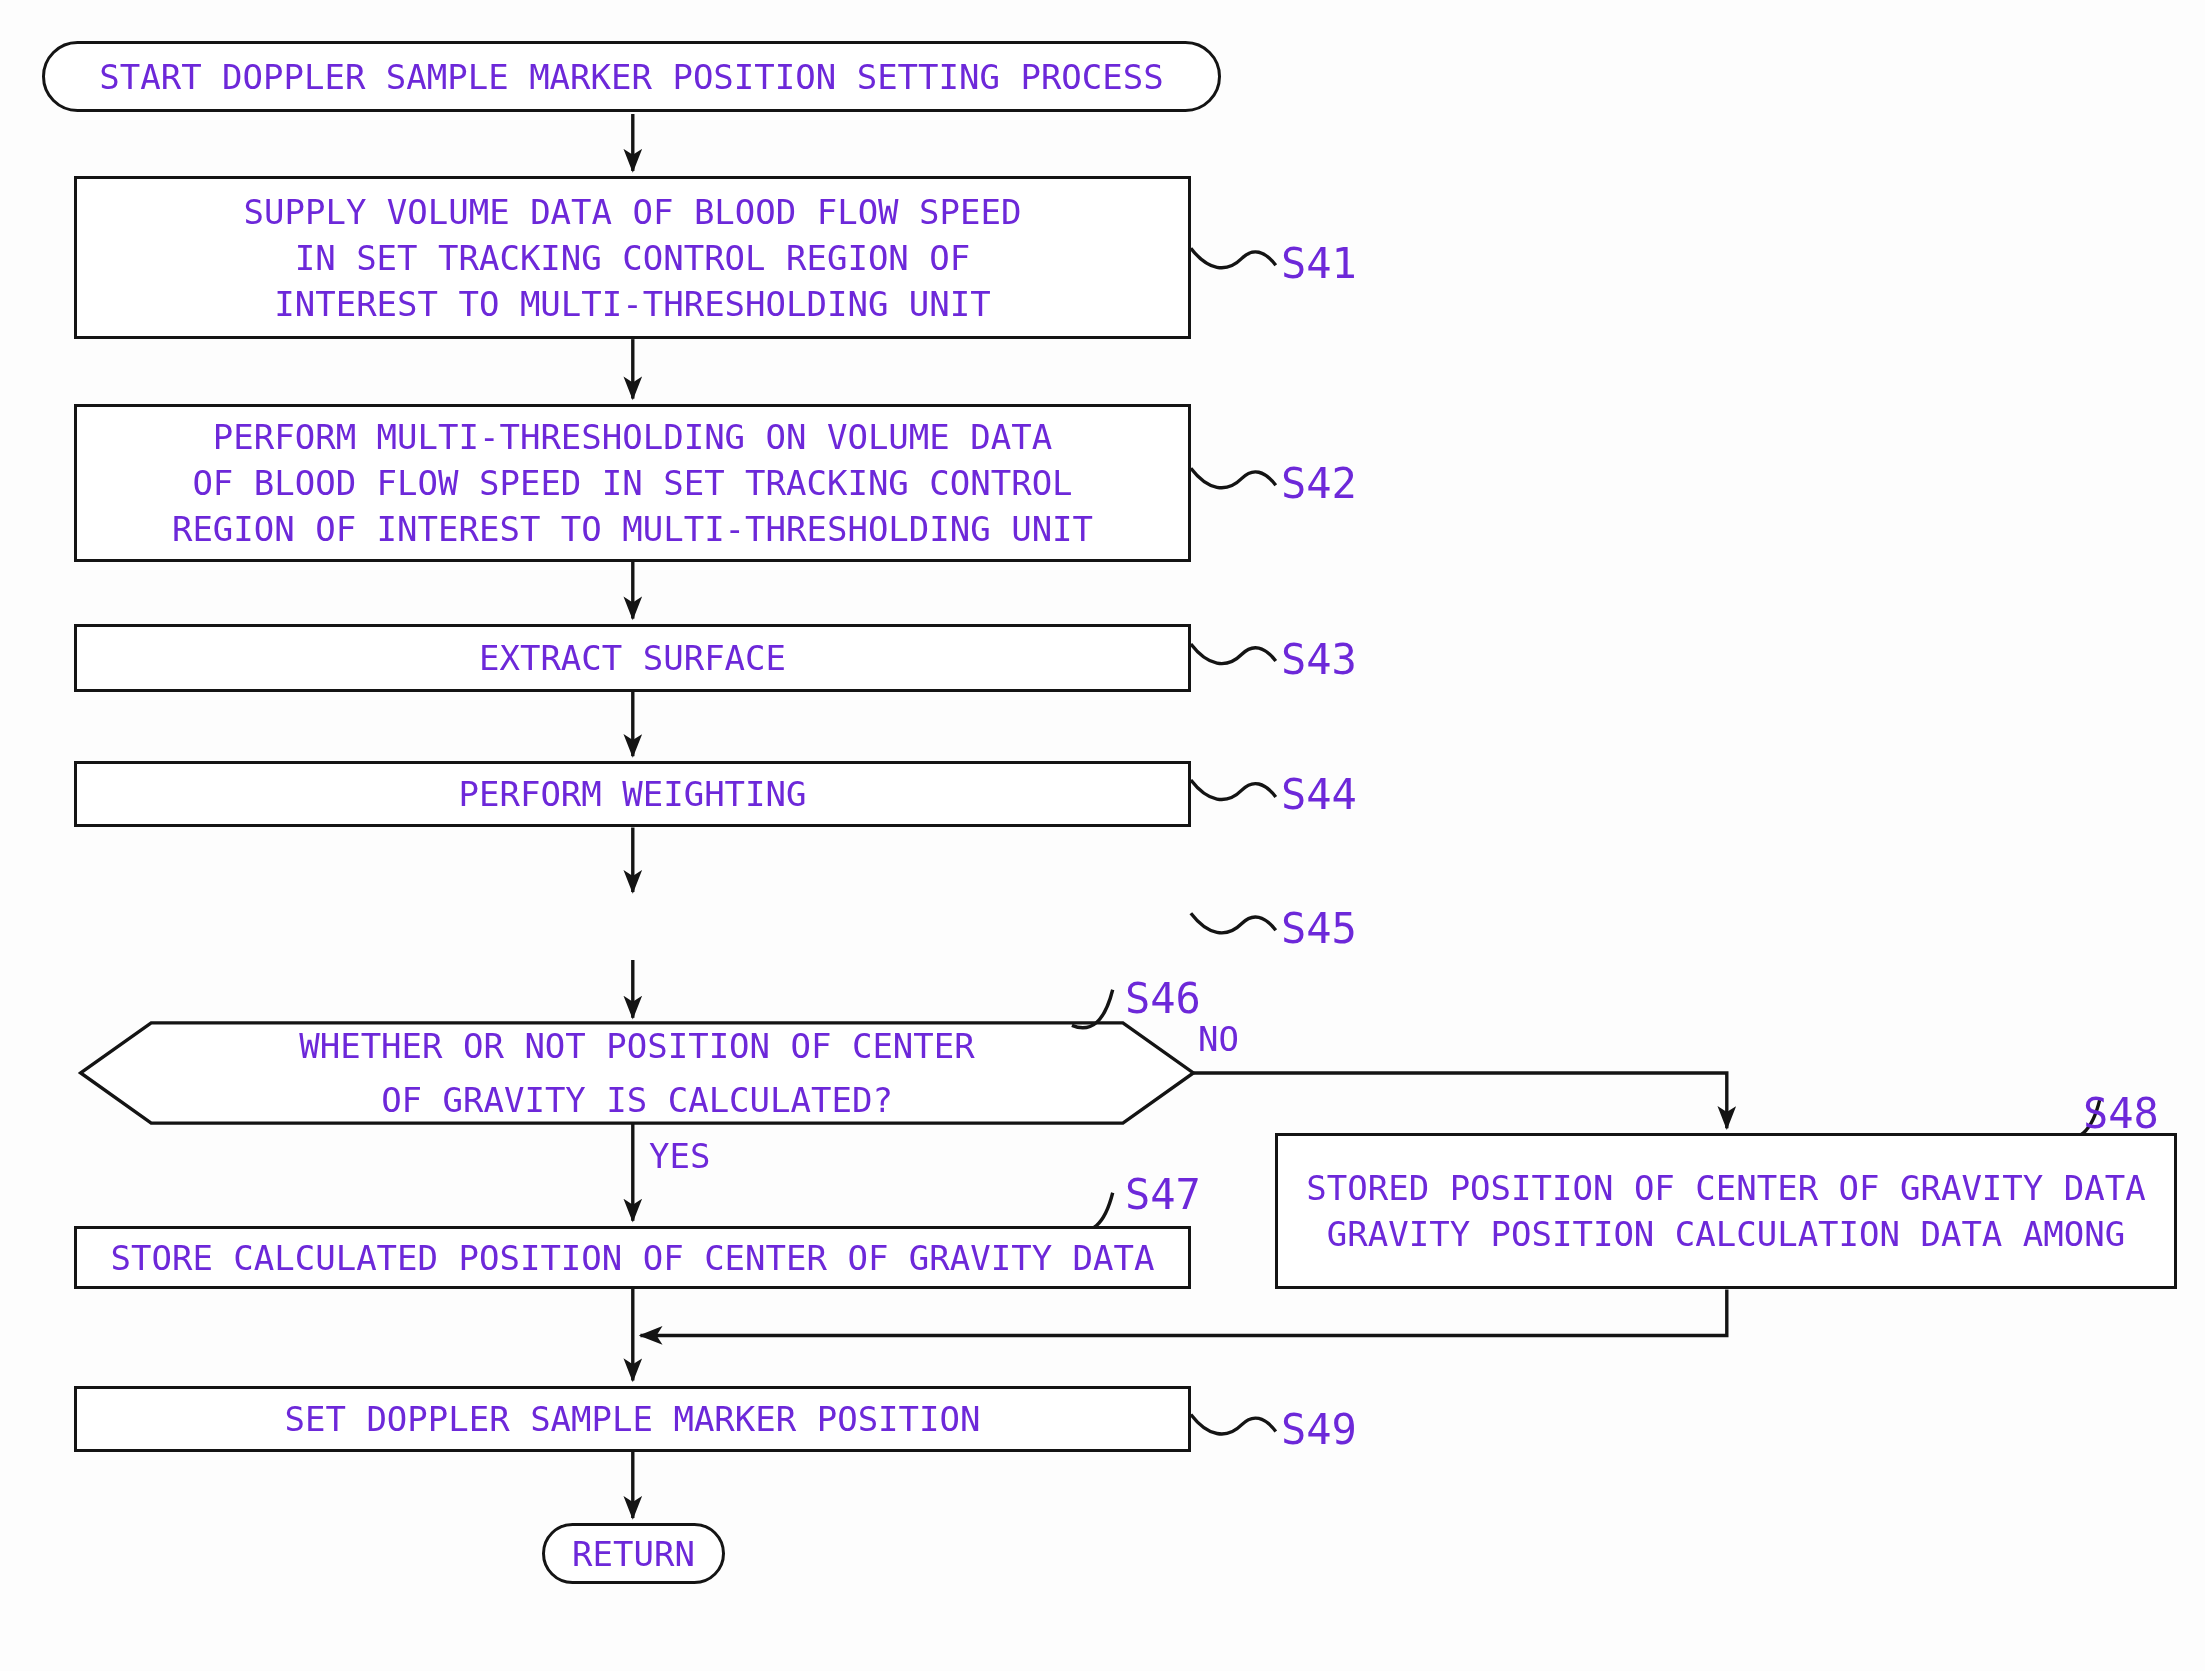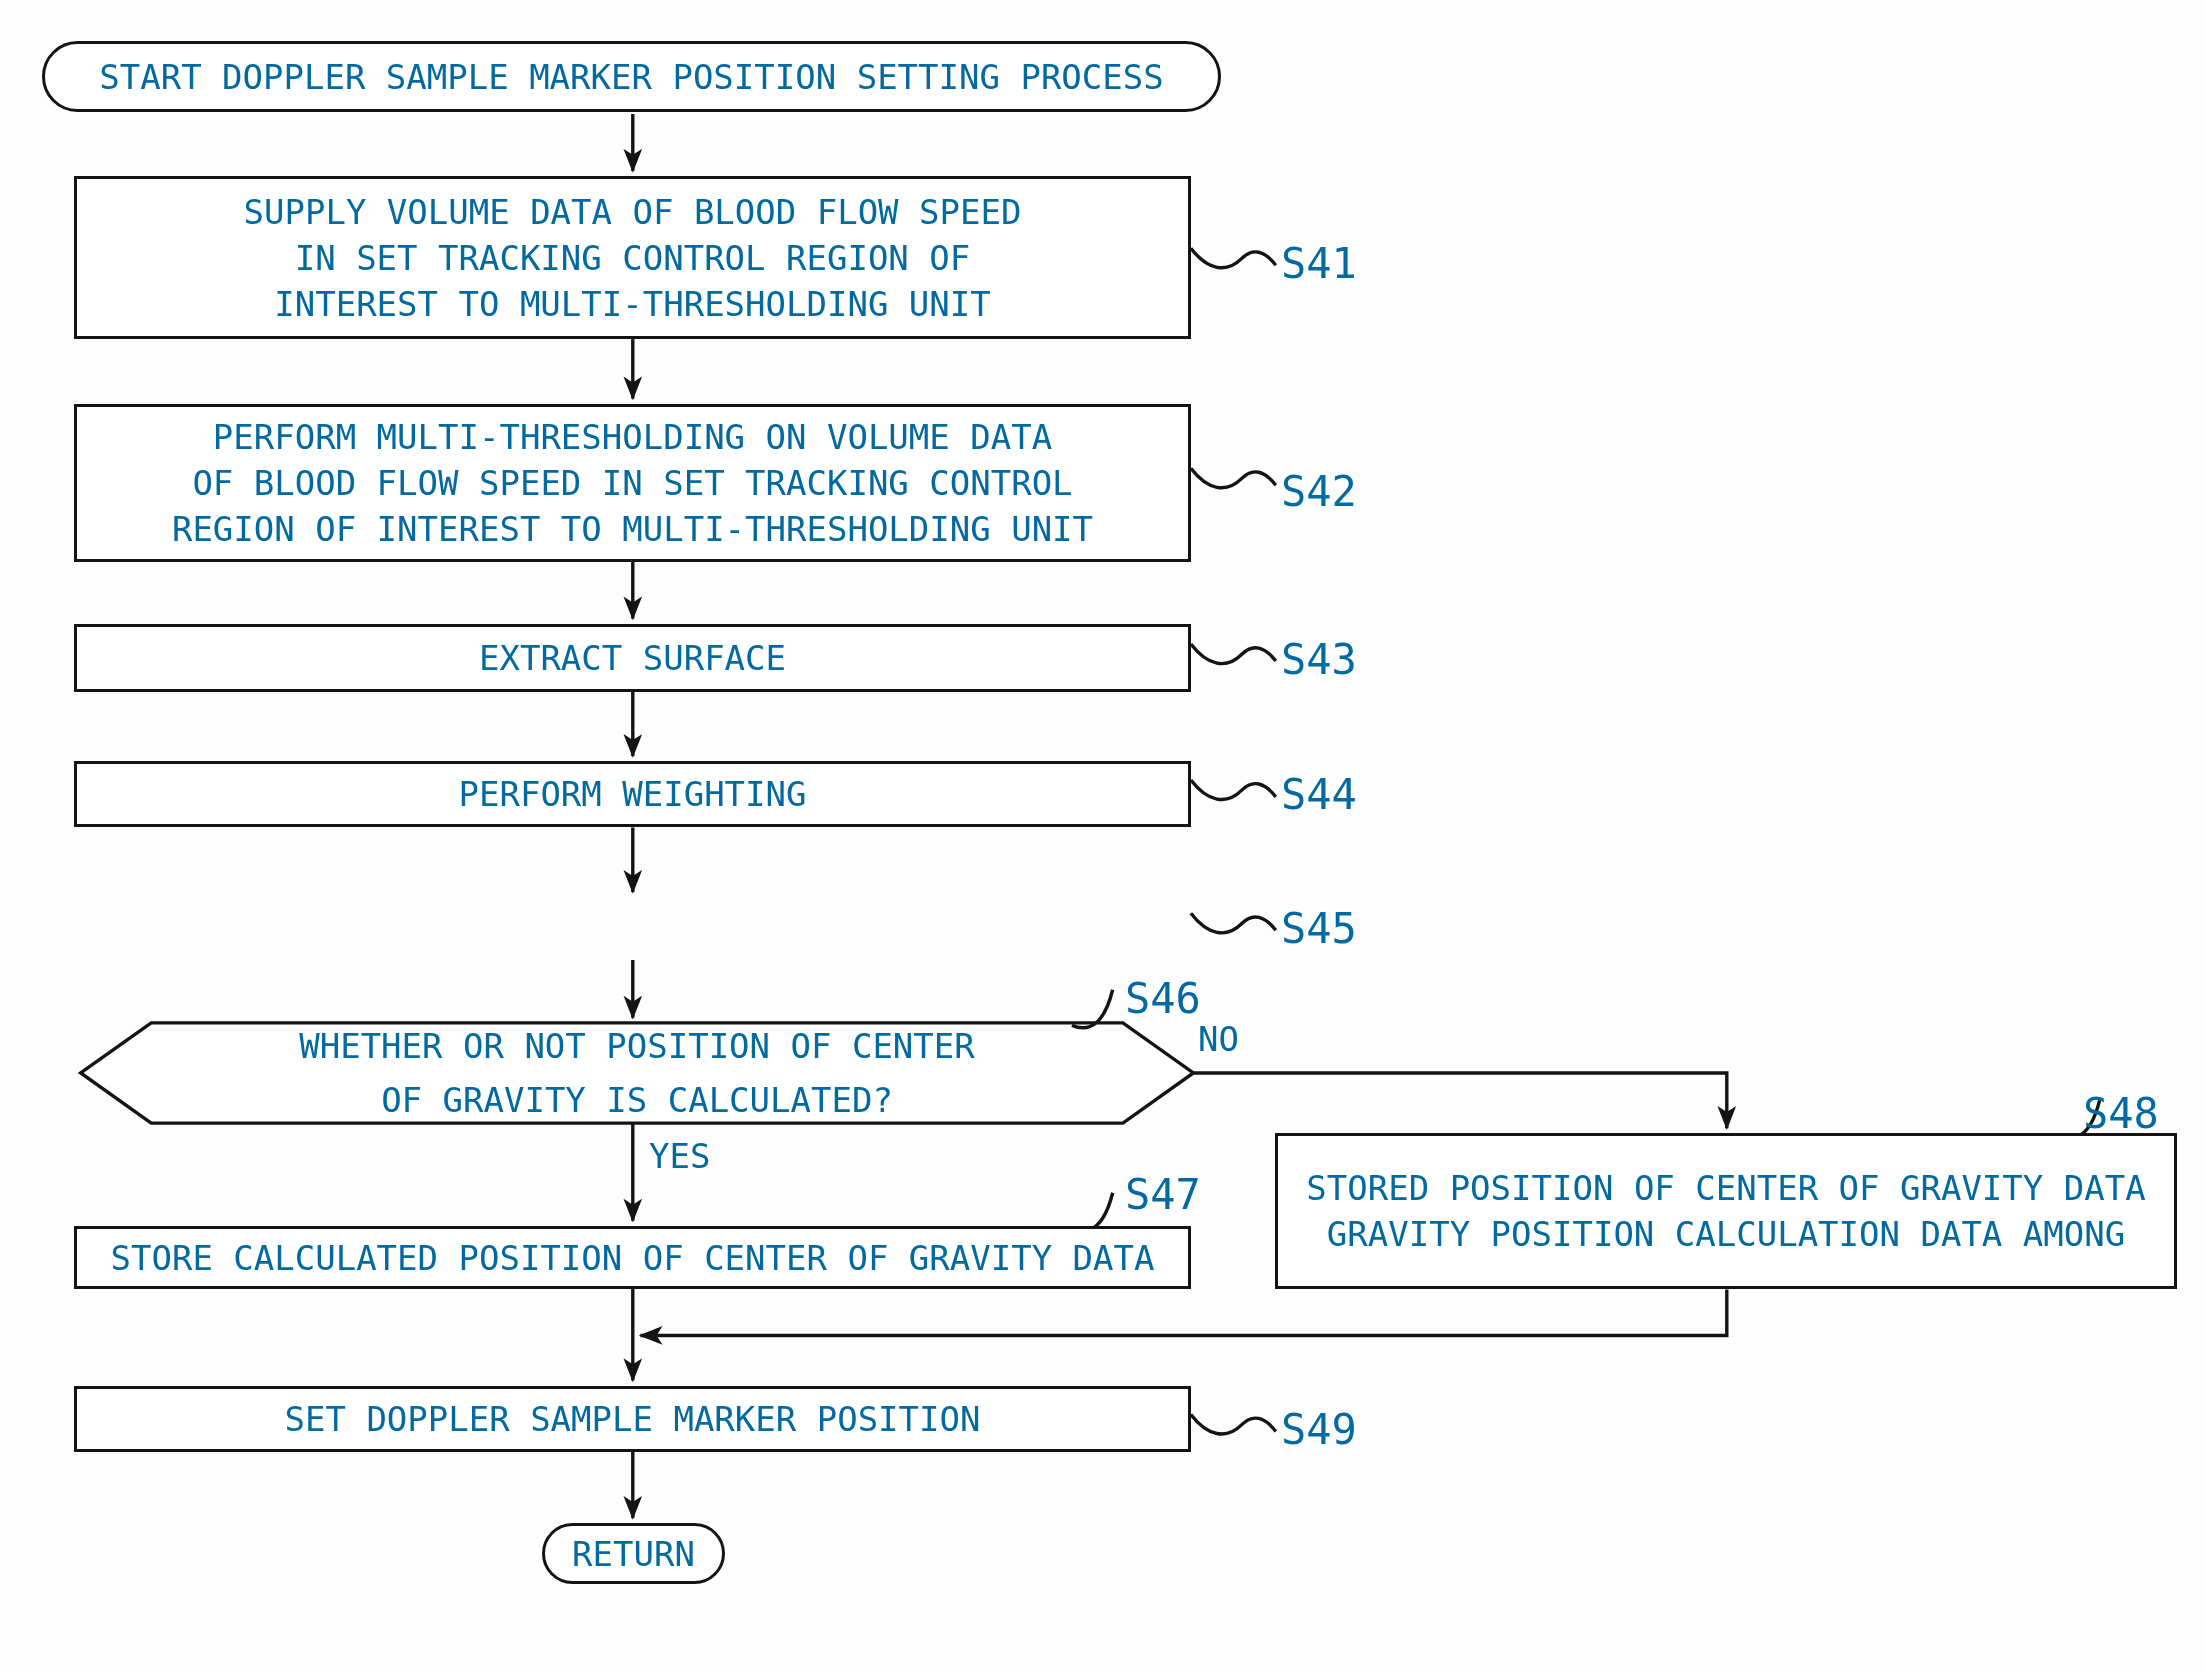--- a/index.html
+++ b/index.html
@@ -2,21 +2,21 @@
 <html style="font-size:13.6px"><head>
 <meta charset="utf-8">
 <style>
   * { margin:0; padding:0; box-sizing:border-box; }
   html,body { background:#ffffff; }
   .canvas {
     position:relative;
     width:2205px; height:1672px;
     background:#fdfdfd;
     font-family:"DejaVu Sans Mono","Liberation Mono",monospace;
-    color:#0369a1;
+    color:#6d28d9;
     overflow:hidden;
   }
   svg.wires { position:absolute; left:0; top:0; }
   .node {
     position:absolute;
     display:flex; flex-direction:column;
     align-items:center; justify-content:center;
     text-align:center;
     font-size:34px; line-height:46px;
     white-space:nowrap;
@@ -43,21 +43,21 @@
   .p-s44   { left:74px;  top:761px;  width:1117px; height:66px;  }
   .p-s45   { left:74px;  top:897px; width:1117px; height:63px;  }
   .p-s46   { left:151px; top:1023px; width:972px; height:100px;justify-content:space-between; }
   .p-s47   { left:74px;  top:1226px; width:1117px; height:63px;  }
   .p-s48   { left:1275px;top:1133px; width:902px; height:156px; }
   .p-s49   { left:74px;  top:1386px; width:1117px; height:66px;  }
   .p-end   { left:542px; top:1523px; width:183px;  height:61px;  border-radius:32px; }
 
   
   .l-s41 { left:1281px; top:239px;  }
-  .l-s42 { left:1281px; top:459px;margin-top:8px;  }
+  .l-s42 { left:1281px; top:459px;  }
   .l-s43 { left:1281px; top:635px;  }
   .l-s44 { left:1281px; top:770px;  }
   .l-s45 { left:1281px; top:904px; }
   .l-s46 { left:1125px; top:974px; }
   .l-s47 { left:1125px; top:1170px; }
   .l-s48 { left:2083px; top:1089px; }
   .l-s49 { left:1281px; top:1405px; }
   .l-yes { left:649px;  top:1138px; }
   .l-no  { left:1198px; top:1021px; }
 </style>

